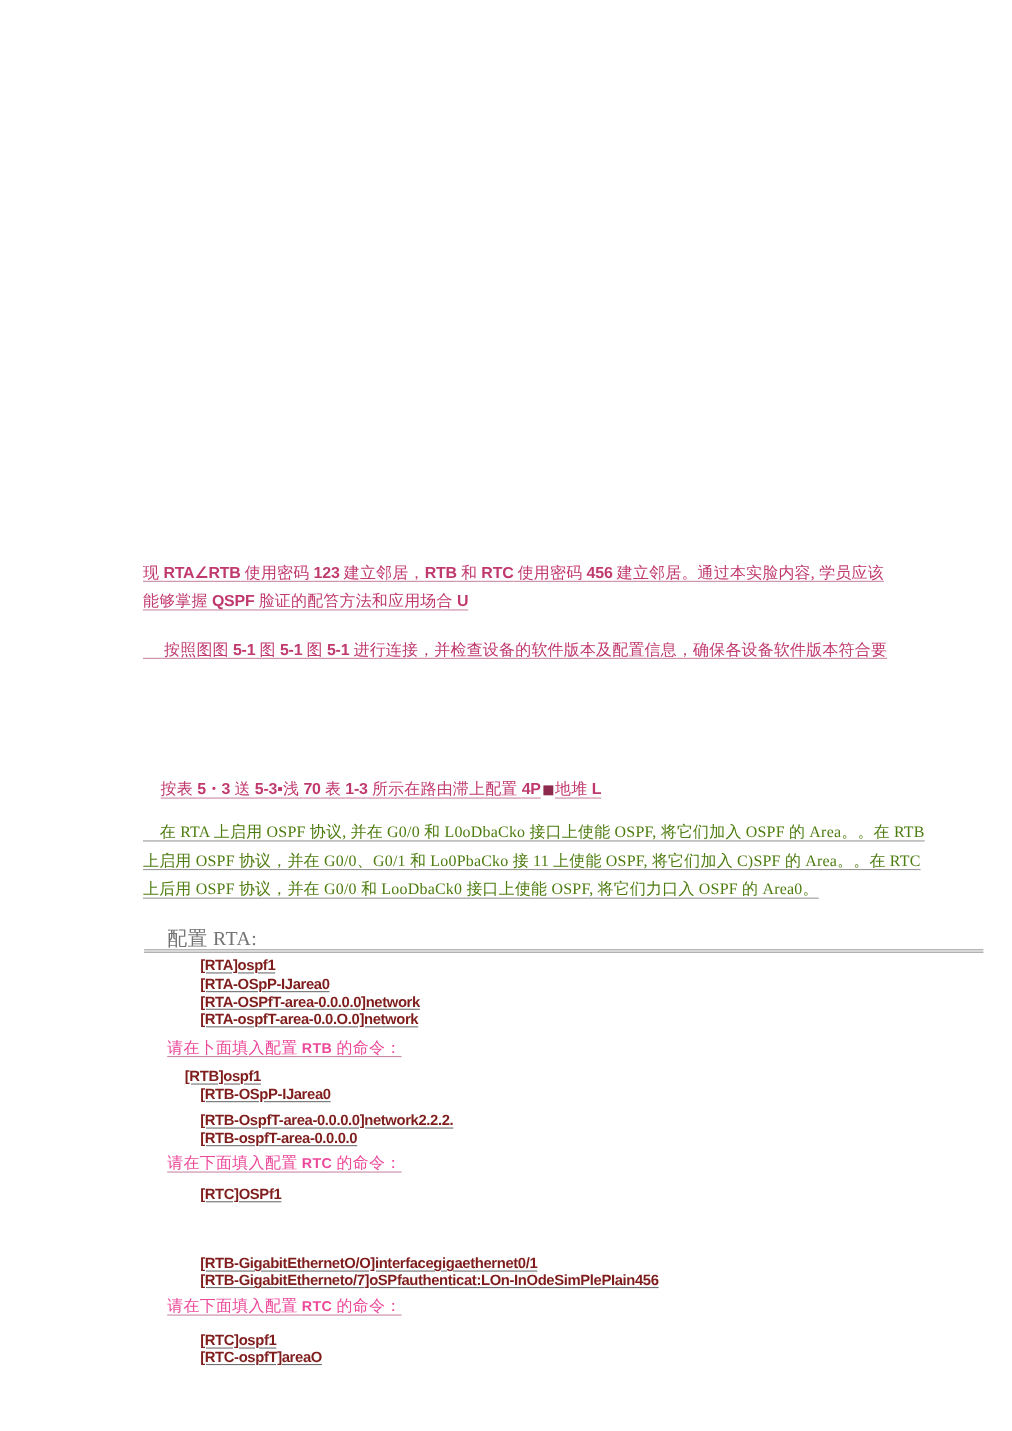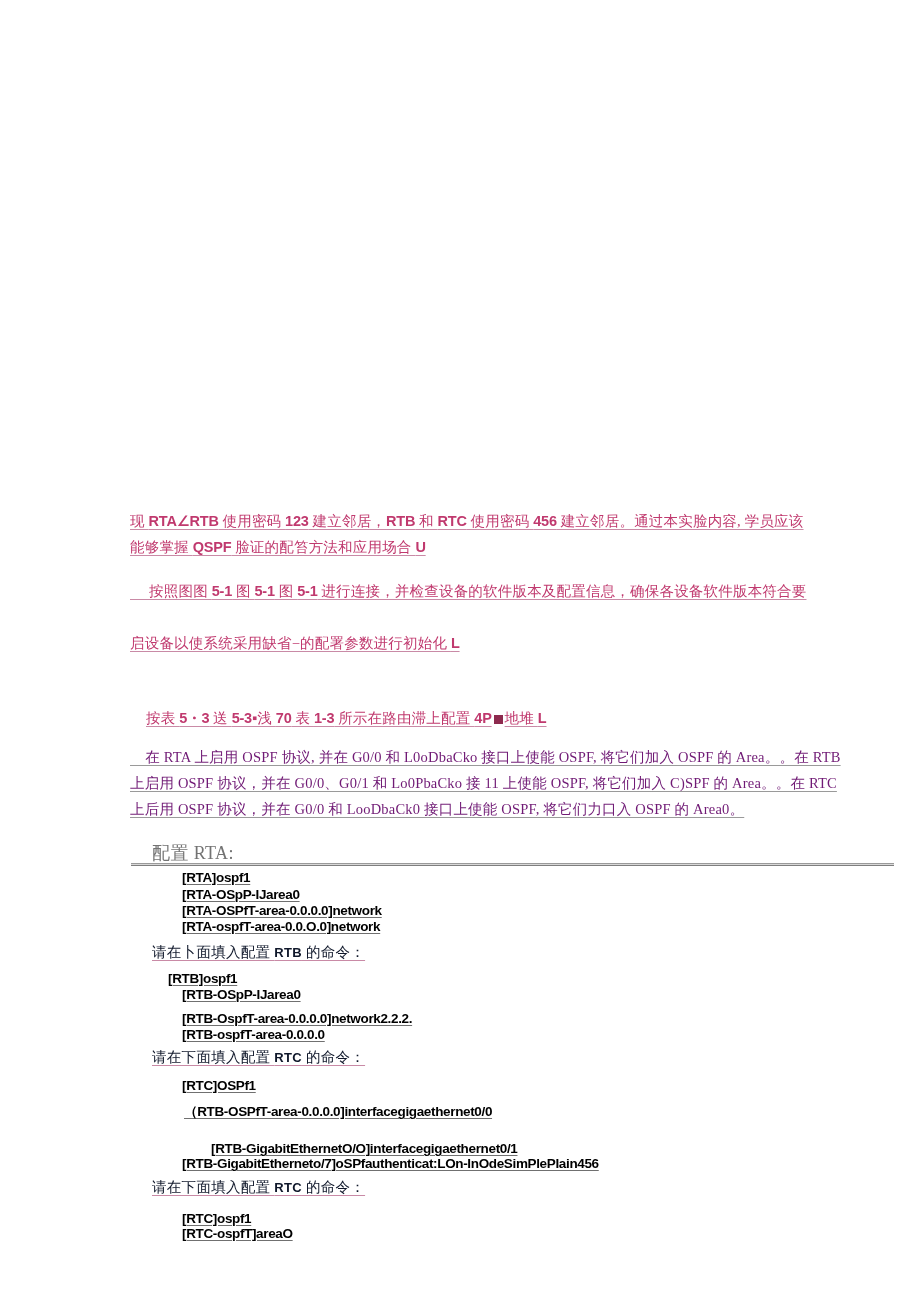--- a/index.html
+++ b/index.html
@@ -41,21 +41,21 @@
     color: #c0396e;
   }
 
   .para-pink .ul {
     text-decoration: underline;
     text-decoration-color: #c98aa6;
     text-underline-offset: 3px;
   }
 
   .para-black {
-    color: #701a75;
+    color: #4d7c0f;
   }
 
   .para-black .ul {
     text-decoration: underline;
     text-decoration-color: #9a9a9a;
     text-underline-offset: 3px;
   }
 
   .strong-ascii {
     font-family: "Liberation Sans", "DejaVu Sans", sans-serif;
@@ -79,33 +79,33 @@
                 #d8d8d8 1px, #d8d8d8 2px,
                 #7f7f7f 2px, #7f7f7f 3px);
   }
 
   
   .code-line {
     position: absolute;
     font-family: "Liberation Sans", "DejaVu Sans", sans-serif;
     font-size: 13.5px;
     font-weight: bold;
-    color: #000000;
+    color: #7f1d1d;
     white-space: nowrap;
     letter-spacing: -0.35px;
     text-decoration: underline;
     text-decoration-color: #707070;
     text-underline-offset: 2px;
     text-decoration-thickness: 1px;
   }
 
   .prompt-line {
     position: absolute;
     font-size: 14.5px;
-    color: #0f172a;
+    color: #ec4899;
     white-space: nowrap;
     text-decoration: underline;
     text-decoration-color: #c98aa6;
     text-underline-offset: 3px;
     letter-spacing: 0.3px;
   }
   .prompt-line .ascii-pink {
     font-family: "Liberation Sans", "DejaVu Sans", sans-serif;
     font-weight: bold;
     font-size: 13px;
@@ -126,21 +126,20 @@
 <div class="page">
 
   <div class="block para para-pink" style="left:130px; top:508px; width:738px;">
     <span class="ul">现&nbsp;<span class="strong-ascii">RTA∠RTB</span>&nbsp;使用密码&nbsp;<span class="strong-ascii">123</span>&nbsp;建立邻居，<span class="strong-ascii">RTB</span>&nbsp;和&nbsp;<span class="strong-ascii">RTC</span>&nbsp;使用密码&nbsp;<span class="strong-ascii">456</span>&nbsp;建立邻居。通过本实脸内容, 学员应该</span><br>
     <span class="ul">能够掌握&nbsp;<span class="strong-ascii">QSPF</span>&nbsp;脸证的配笞方法和应用场合&nbsp;<span class="strong-ascii">U</span></span>
   </div>
 
   <div class="block para para-pink" style="left:130px; top:578px; width:738px;">
     <span class="ul">&nbsp;&nbsp;&nbsp;&nbsp;&nbsp;按照图图&nbsp;<span class="strong-ascii">5-1</span>&nbsp;图&nbsp;<span class="strong-ascii">5-1</span>&nbsp;图&nbsp;<span class="strong-ascii">5-1</span>&nbsp;进行连接，并检查设备的软件版本及配置信息，确保各设备软件版本符合要</span><br>
     <br>
-    <span class="ul">启设备以使系统采用缺省−的配署参数进行初始化&nbsp;<span class="strong-ascii">L</span></span>
   </div>
 
   <div class="block para para-pink" style="left:146px; top:705px; width:700px;">
     <span class="ul">按表&nbsp;<span class="strong-ascii">5・3</span>&nbsp;送&nbsp;<span class="strong-ascii">5-3</span>▪浅&nbsp;<span class="strong-ascii">70</span>&nbsp;表&nbsp;<span class="strong-ascii">1-3</span>&nbsp;所示在路由滞上配置&nbsp;<span class="strong-ascii">4P</span><span class="blob"></span>地堆&nbsp;<span class="strong-ascii">L</span></span>
   </div>
 
   <div class="block para para-black" style="left:130px; top:744px; width:740px;">
     <span class="ul">&nbsp;&nbsp;&nbsp;&nbsp;在 RTA 上启用 OSPF 协议, 并在 G0/0 和 L0oDbaCko 接口上使能 OSPF, 将它们加入 OSPF 的 Area。。在 RTB</span><br>
     <span class="ul">上启用 OSPF 协议，并在 G0/0、G0/1 和 Lo0PbaCko 接 11 上使能 OSPF, 将它们加入 C)SPF 的 Area。。在 RTC</span><br>
     <span class="ul">上后用 OSPF 协议，并在 G0/0 和 LooDbaCk0 接口上使能 OSPF, 将它们力口入 OSPF 的 Area0。</span>
@@ -166,23 +165,22 @@
 
   <div class="code-line" style="left:182px; top:1011px;">[RTB-OspfT-area-0.0.0.0]network2.2.2.</div>
   <div class="code-line" style="left:182px; top:1027px;">[RTB-ospfT-area-0.0.0.0</div>
 
   <div class="prompt-line" style="left:152px; top:1048px;">
     <span>请在下面填</span><span>入配置 </span><span class="ascii-pink">RTC</span><span> 的命令：</span>
   </div>
 
   <div class="code-line" style="left:182px; top:1078px;">[RTC]OSPf1</div>
 
-  <div class="code-line" style="left:184px; top:1103px;">（RTB-OSPfT-area-0.0.0.0]interfacegigaethernet0/0</div>
 
-  <div class="code-line" style="left:182px; top:1141px;margin-left:29px;">[RTB-GigabitEthernetO/O]interfacegigaethernet0/1</div>
+  <div class="code-line" style="left:182px; top:1141px;">[RTB-GigabitEthernetO/O]interfacegigaethernet0/1</div>
   <div class="code-line" style="left:182px; top:1156px;">[RTB-GigabitEtherneto/7]oSPfauthenticat:LOn-InOdeSimPlePIain456</div>
 
   <div class="prompt-line" style="left:152px; top:1178px;">
     <span>请在下面填</span><span>入配置 </span><span class="ascii-pink">RTC</span><span> 的命令：</span>
   </div>
 
   <div class="code-line" style="left:182px; top:1211px;">[RTC]ospf1</div>
   <div class="code-line" style="left:182px; top:1226px;">[RTC-ospfT]areaO</div>
 
 </div>

